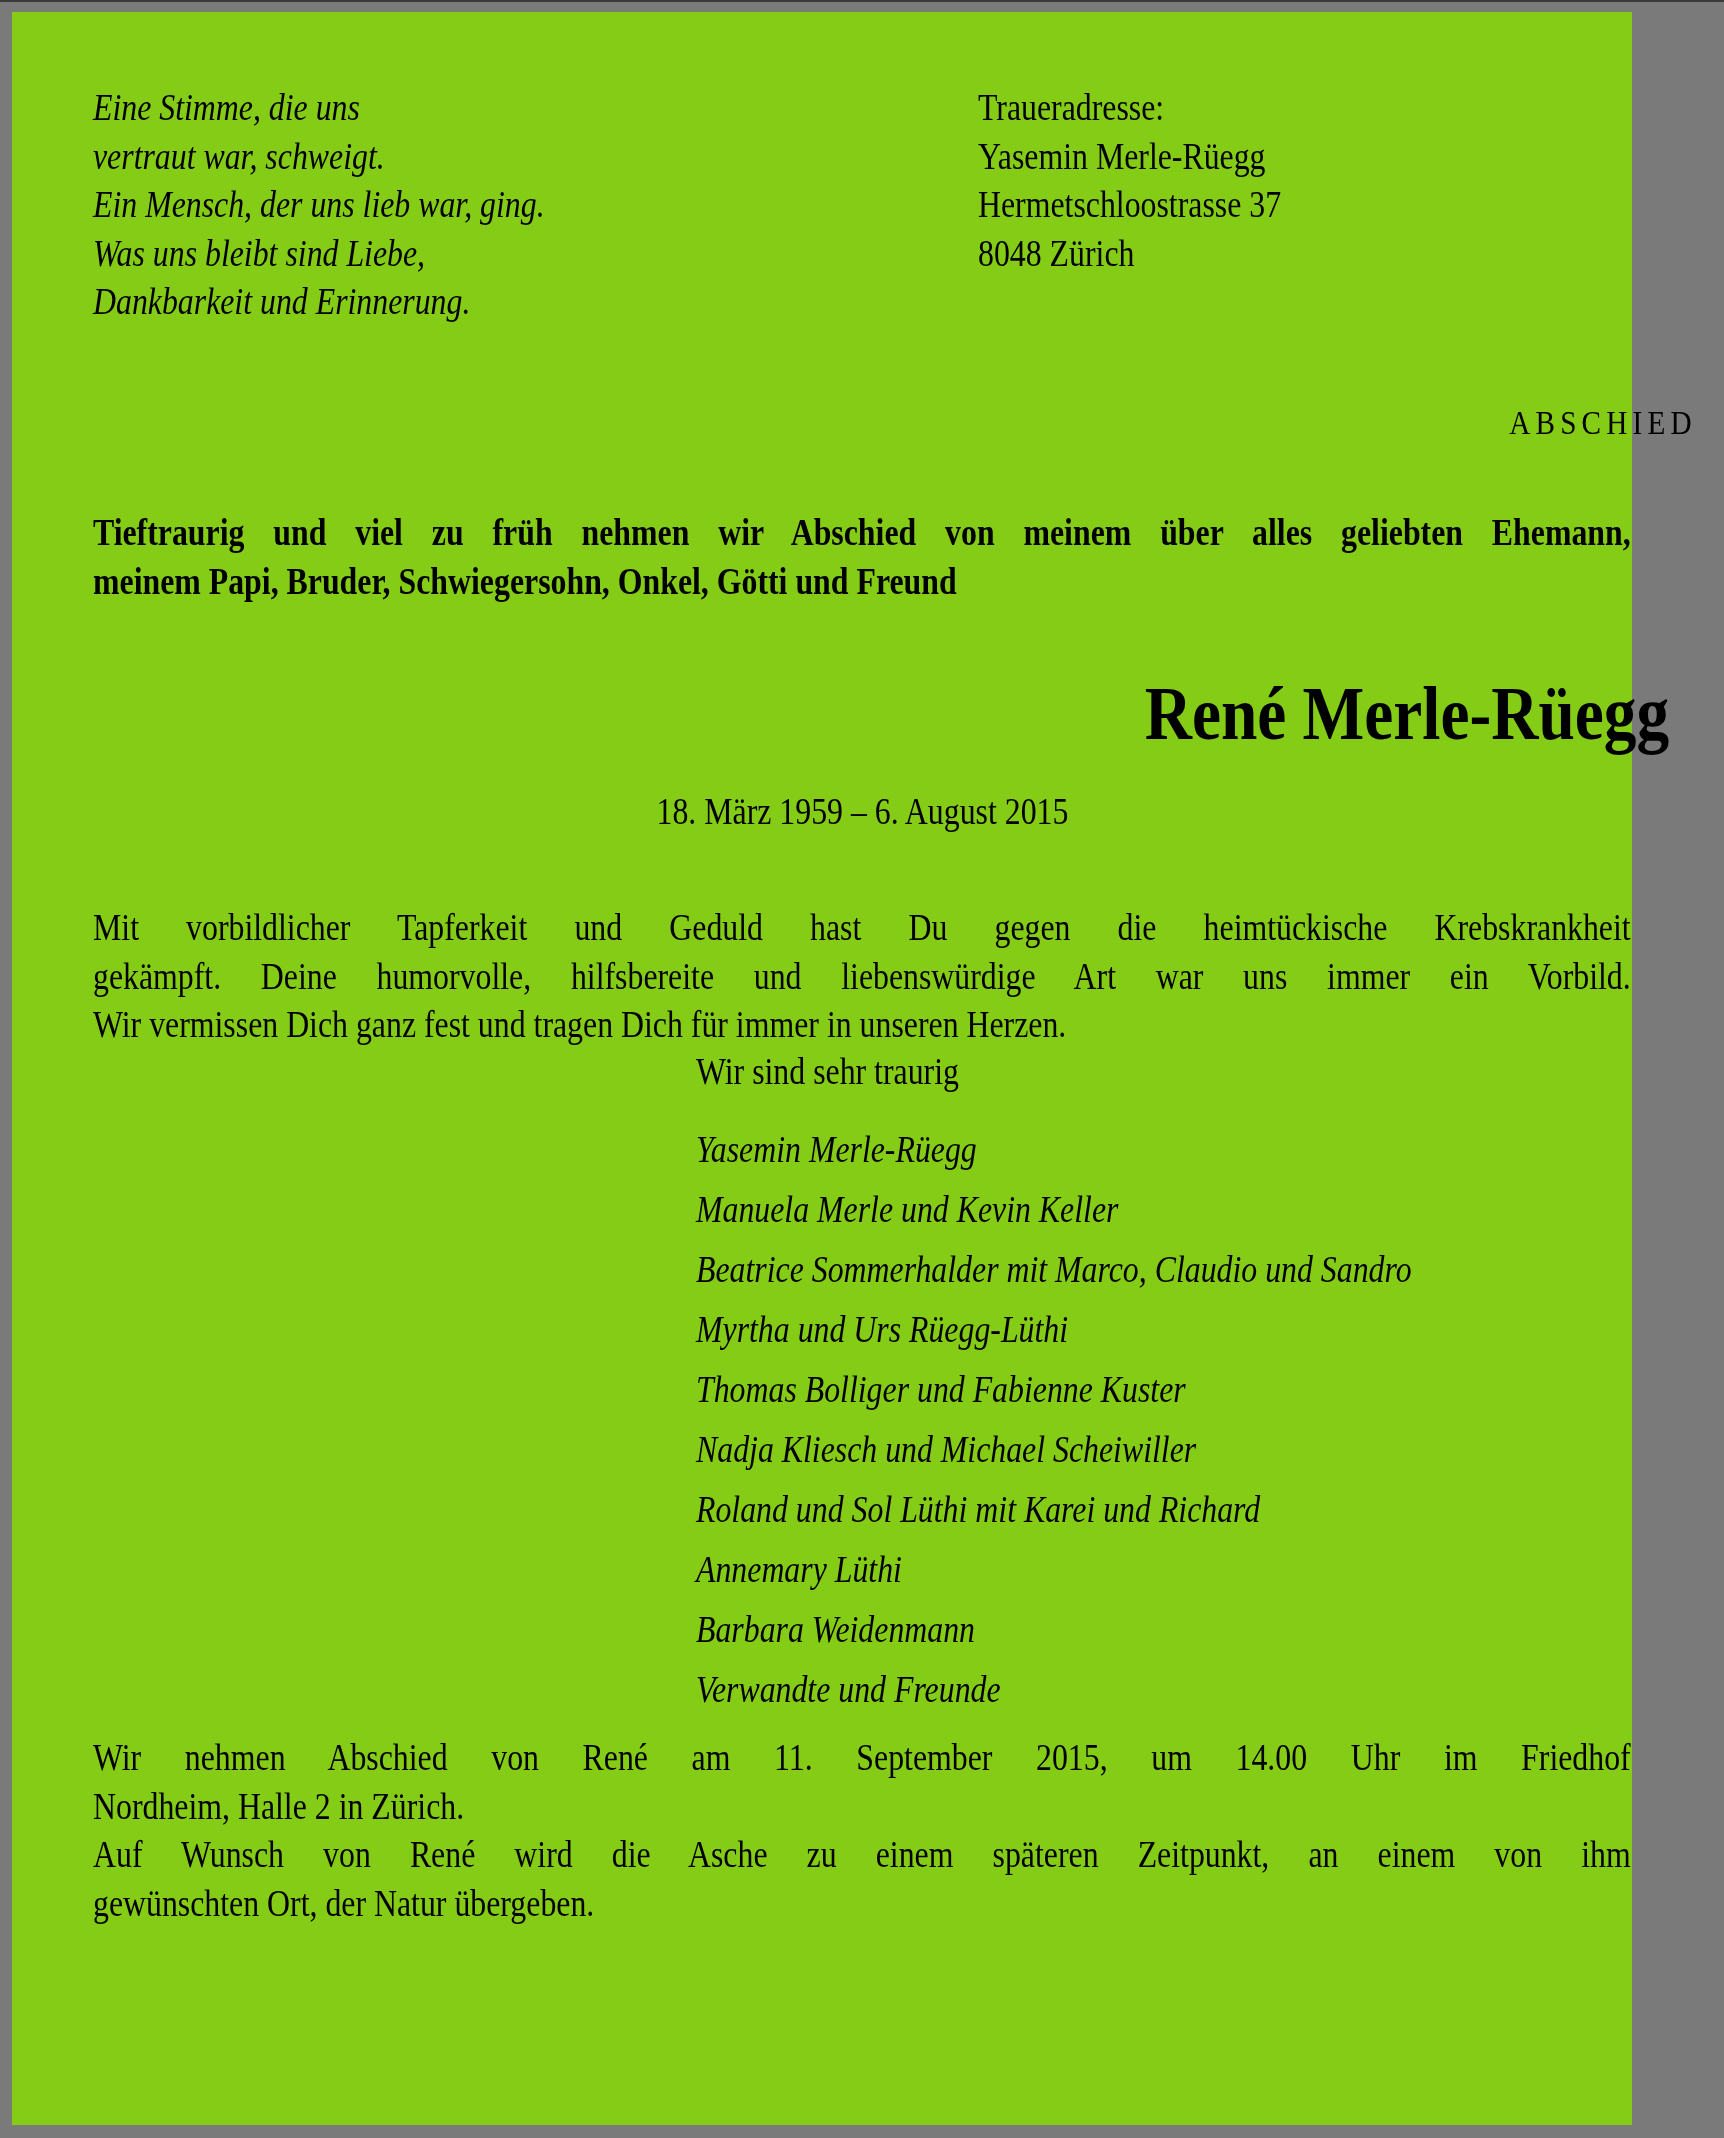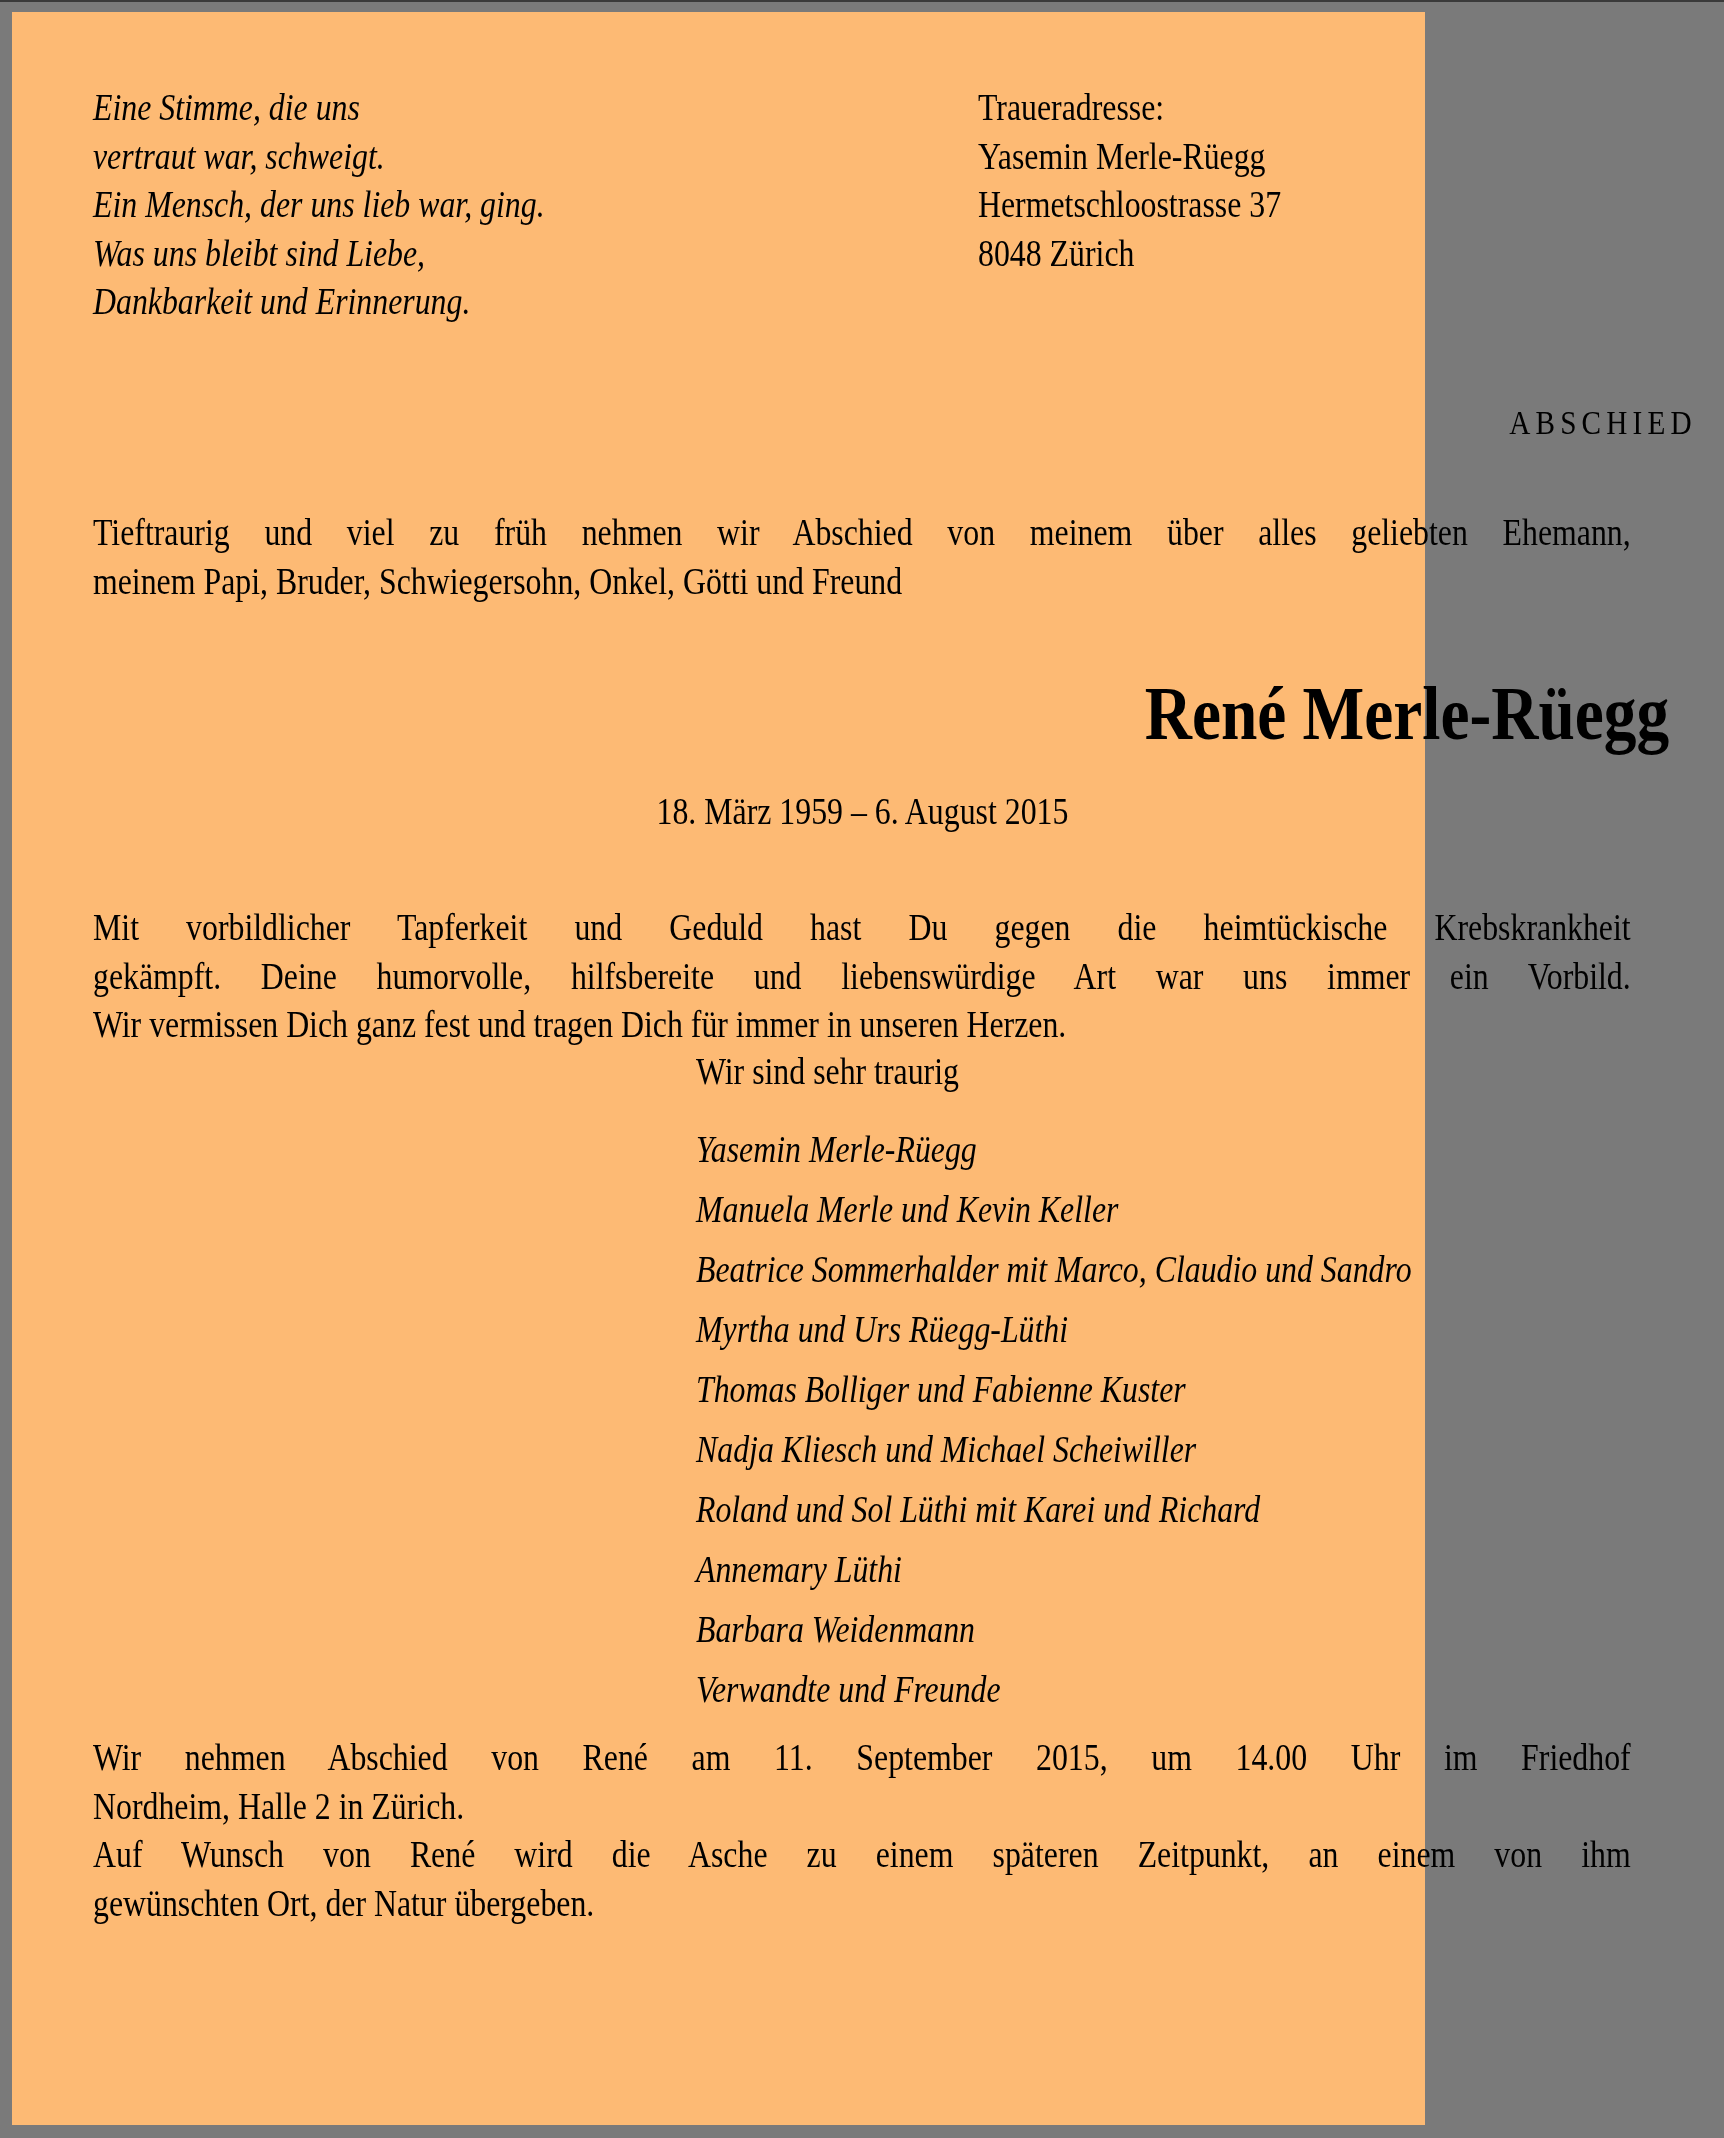--- a/index.html
+++ b/index.html
@@ -6,22 +6,22 @@
   body {
     width: 1724px; height: 2138px;
     background: #7a7a7a;
     position: relative; overflow: hidden;
     font-family: "Liberation Serif", "DejaVu Serif", serif;
     color: #000;
   }
   .topline { position: absolute; left: 0; top: 0; width: 1724px; height: 2px; background: #3a3a3a; }
   .page {
     position: absolute; left: 12px; top: 12px;
-    width: 1413px; height: 2113px;
-    background: #fdba74;
+    width: 1620px; height: 2113px;
+    background: #84cc16;
   }
   .quote {
     position: absolute; left: 81px; top: 72px;
     font-style: italic; font-size: 37px; line-height: 48.5px;
     transform: scaleX(0.86); transform-origin: left top;
   }
   .quote div { white-space: nowrap; }
   .address {
     position: absolute; left: 966px; top: 72px;
     font-size: 37px; line-height: 48.5px;
@@ -77,21 +77,21 @@
     <div>Traueradresse:</div>
     <div>Yasemin Merle-Rüegg</div>
     <div>Hermetschloostrasse 37</div>
     <div>8048 Zürich</div>
   </div>
 
   <div class="heading">
     <span>ABSCHIED</span>
   </div>
 
-  <div class="para" style="top:497px;">
+  <div class="para" style="top:497px;font-weight:bold;">
     <div class="inner">
       <div class="line just">Tieftraurig und viel zu früh nehmen wir Abschied von meinem über alles geliebten Ehemann,</div>
       <div class="line">meinem Papi, Bruder, Schwiegersohn, Onkel, Götti und Freund</div>
     </div>
   </div>
 
   <div class="name">
     <span>René Merle-Rüegg</span>
   </div>
 

